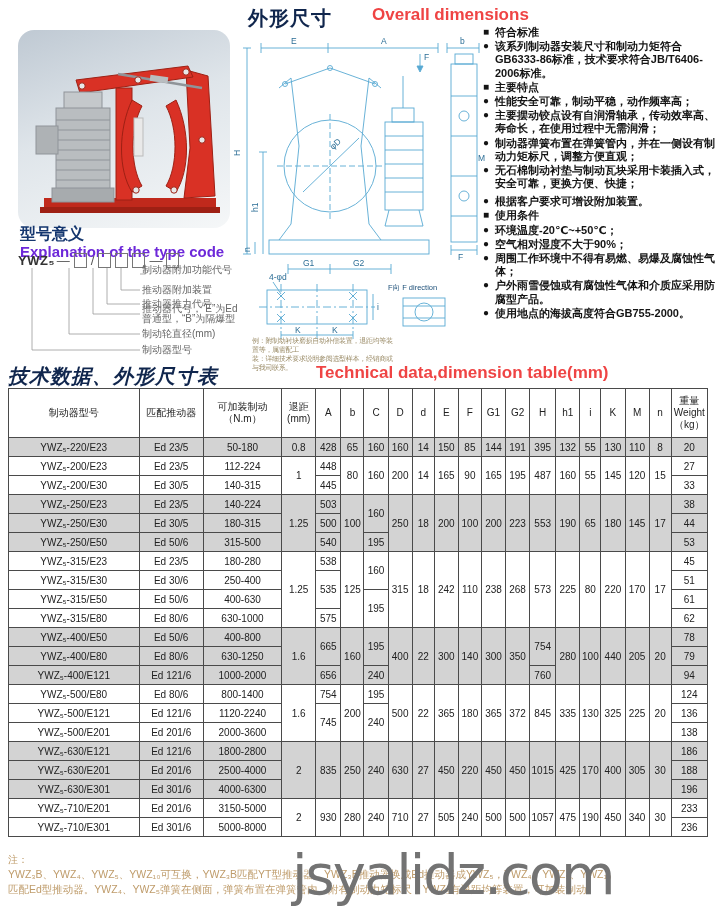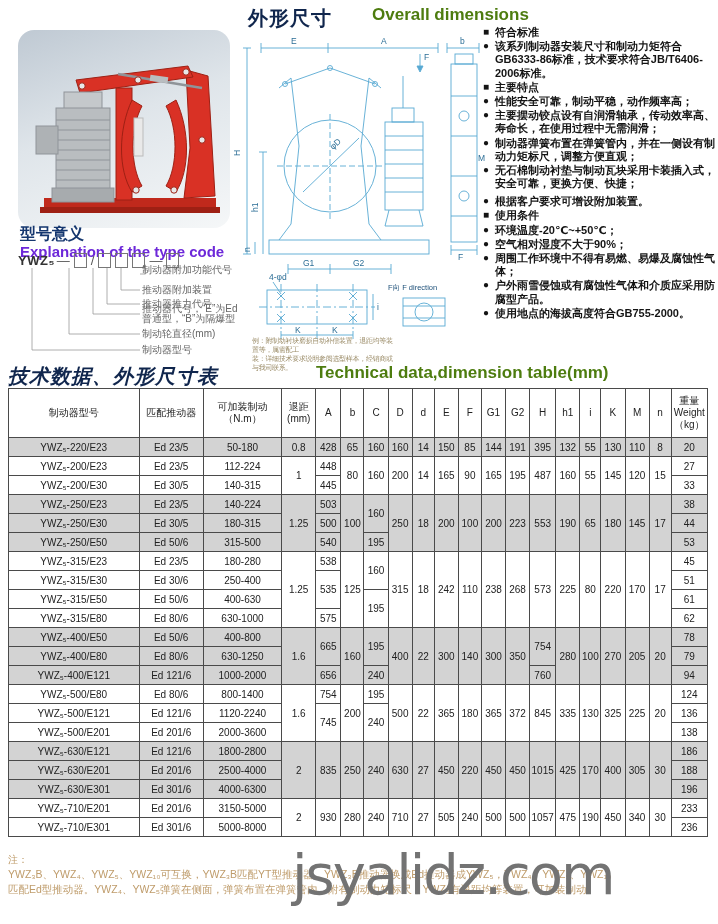--- a/index.html
+++ b/index.html
@@ -1,20 +1,20 @@
 <!DOCTYPE html>
 <html><head>
 <meta charset="utf-8">
 <style>
   html,body{margin:0;padding:0;background:#888;}
   .page{width:718px;height:924px;position:relative;background:#fff;overflow:hidden;
         font-family:"Liberation Sans","DejaVu Sans",sans-serif;color:#111;}
   
   .h-zh{position:absolute;font-size:20px;font-weight:bold;color:#10264d;letter-spacing:1px;}
-  .h-en{position:absolute;font-size:17px;font-weight:bold;color:#4d7c0f;}
+  .h-en{position:absolute;font-size:17px;font-weight:bold;color:#ef4444;}
   
   .photo-card{position:absolute;left:18px;top:30px;width:212px;height:198px;border-radius:16px;
         background:linear-gradient(160deg,#bfc9d3 0%,#dfe5ea 45%,#f5f7f8 100%);overflow:hidden;}
   
   .features{position:absolute;left:483px;top:26px;width:232px;margin:0;padding:0;list-style:none;}
   .features li{display:flex;font-size:11px;font-weight:bold;line-height:1.2;color:#141414;margin:0 0 1px 0;}
   .features li .mk{width:12px;flex:0 0 12px;font-size:10px;}
   .features li.gap{margin-top:5px;}
   
   .tc-title-zh{position:absolute;left:20px;top:224px;font-size:16px;font-weight:bold;color:#15376f;}
@@ -538,21 +538,21 @@
           <td rowspan="2" class="g">195</td>
           <td rowspan="3" class="g">400</td>
           <td rowspan="3" class="g">22</td>
           <td rowspan="3" class="g">300</td>
           <td rowspan="3" class="g">140</td>
           <td rowspan="3" class="g">300</td>
           <td rowspan="3" class="g">350</td>
           <td rowspan="2" class="g">754</td>
           <td rowspan="3" class="g">280</td>
           <td rowspan="3" class="g">100</td>
-          <td rowspan="3" class="g">270</td>
+          <td rowspan="3" class="g">440</td>
           <td rowspan="3" class="g">205</td>
           <td rowspan="3" class="g">20</td>
           <td class="g">78</td>
         </tr>
         <tr>
           <td class="g model">YWZ₅-400/E80</td>
           <td class="g">Ed 80/6</td>
           <td class="g">630-1250</td>
           <td class="g">79</td>
         </tr>

